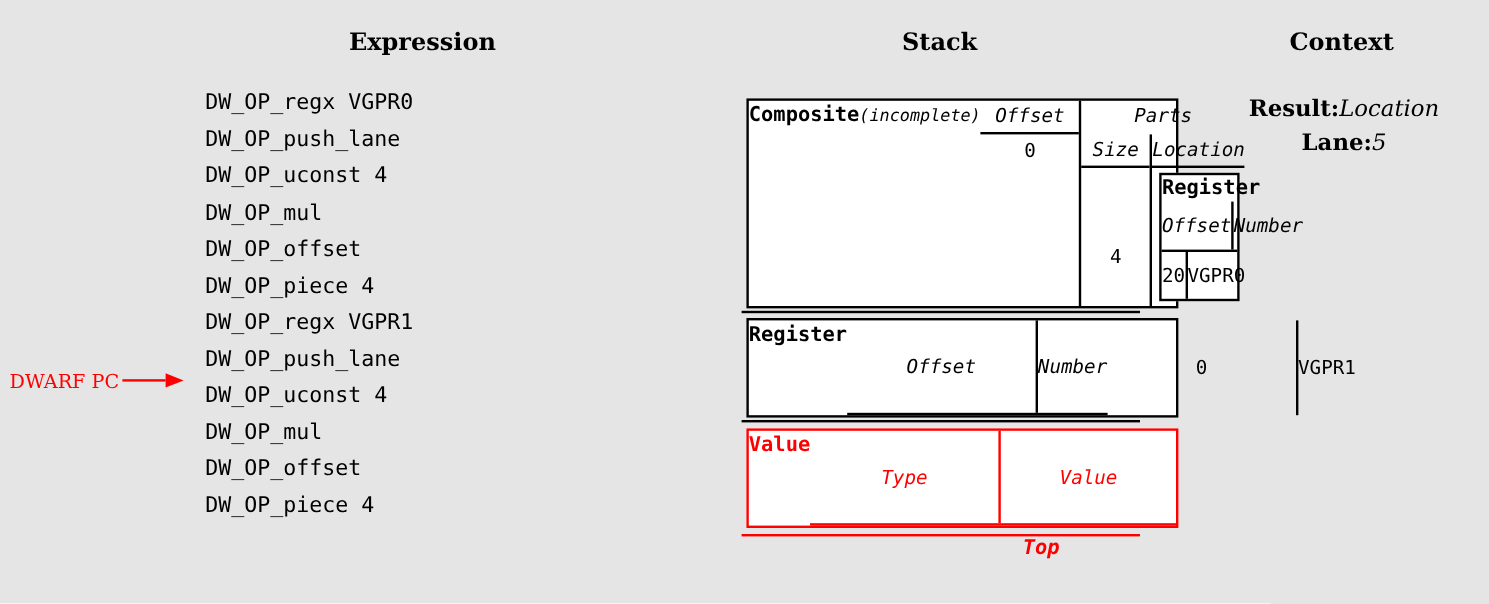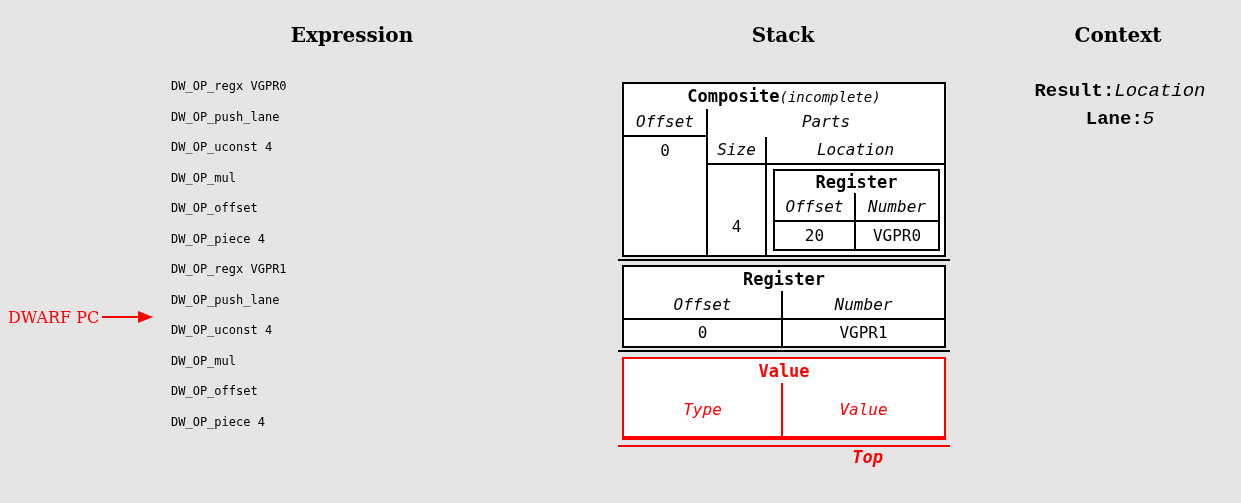--- a/index.html
+++ b/index.html
@@ -11,37 +11,37 @@
   
   .col-title {
     position:absolute; top:23px; width:200px; text-align:center;
     font-family:"DejaVu Serif", serif; font-weight:700; font-size:20px; color:#000;
   }
   #expr-title { left:252px; }
   #stack-title { left:683px; }
   #ctx-title  { left:1018px; }
 
   
-  .expr-list { position:absolute; left:171px; top:71px; font-size:12px; }
+  .expr-list { position:absolute; left:171px; top:71px; font-size:18px; }
   .expr-item { height:30.5px; line-height:30.5px; white-space:pre; }
 
   
   .dwarf-pc { position:absolute; left:8px; top:304px; height:26px; display:flex; align-items:center; }
   .dwarf-pc .lbl { font-family:"DejaVu Serif", serif; font-size:16px; color:#ff0000; }
   .dwarf-pc .shaft { width:36px; height:2px; background:#ff0000; margin-left:3px; }
   .dwarf-pc .head {
     width:0; height:0;
     border-left:15px solid #ff0000;
     border-top:6px solid transparent; border-bottom:6px solid transparent;
   }
 
   
   .tbl {
-    position:absolute; left:622px; width:324px; border:2px solid #000;
-    background:#fff; display:flex; flex-direction:column; font-size:16px;
+    position:absolute; left:622px; width:360px; border:2px solid #000;
+    background:#fff; display:flex; flex-direction:row; font-size:16px;
   }
   .ttl { text-align:center; font-weight:700; font-size:17px; }
   .note { font-size:14px; font-style:italic; font-weight:400; }
 
   
   #composite { top:82px; height:175px; }
   #composite > .ttl { height:25px; line-height:25px; }
   .comp-body { display:flex; flex:1; }
   .comp-left { width:84px; border-right:2px solid #000; display:flex; flex-direction:column; }
   .comp-left .hd { height:28px; line-height:26px; border-bottom:2px solid #000; text-align:center; font-style:italic; }
@@ -83,21 +83,21 @@
   #top-label {
     position:absolute; left:683px; top:447px; width:200px; text-align:right;
     font-style:italic; font-weight:700; font-size:17px; color:#ff0000;
   }
 
   
   .ctx-fields {
     position:absolute; left:1020px; top:77px; width:200px; text-align:center;
     font-family:"DejaVu Serif", serif; font-size:19px; color:#000;
   }
-  .ctx-row { height:28px; line-height:28px;font-family:Liberation Mono, monospace; }
+  .ctx-row { height:28px; line-height:28px; }
   .ctx-row .b { font-weight:700; }
   .ctx-row .v { font-style:italic; }
 </style>
 </head>
 <body>
 
 <div class="canvas">
 
   <div class="col-title" id="expr-title">Expression</div>
   <div class="col-title" id="stack-title">Stack</div>

